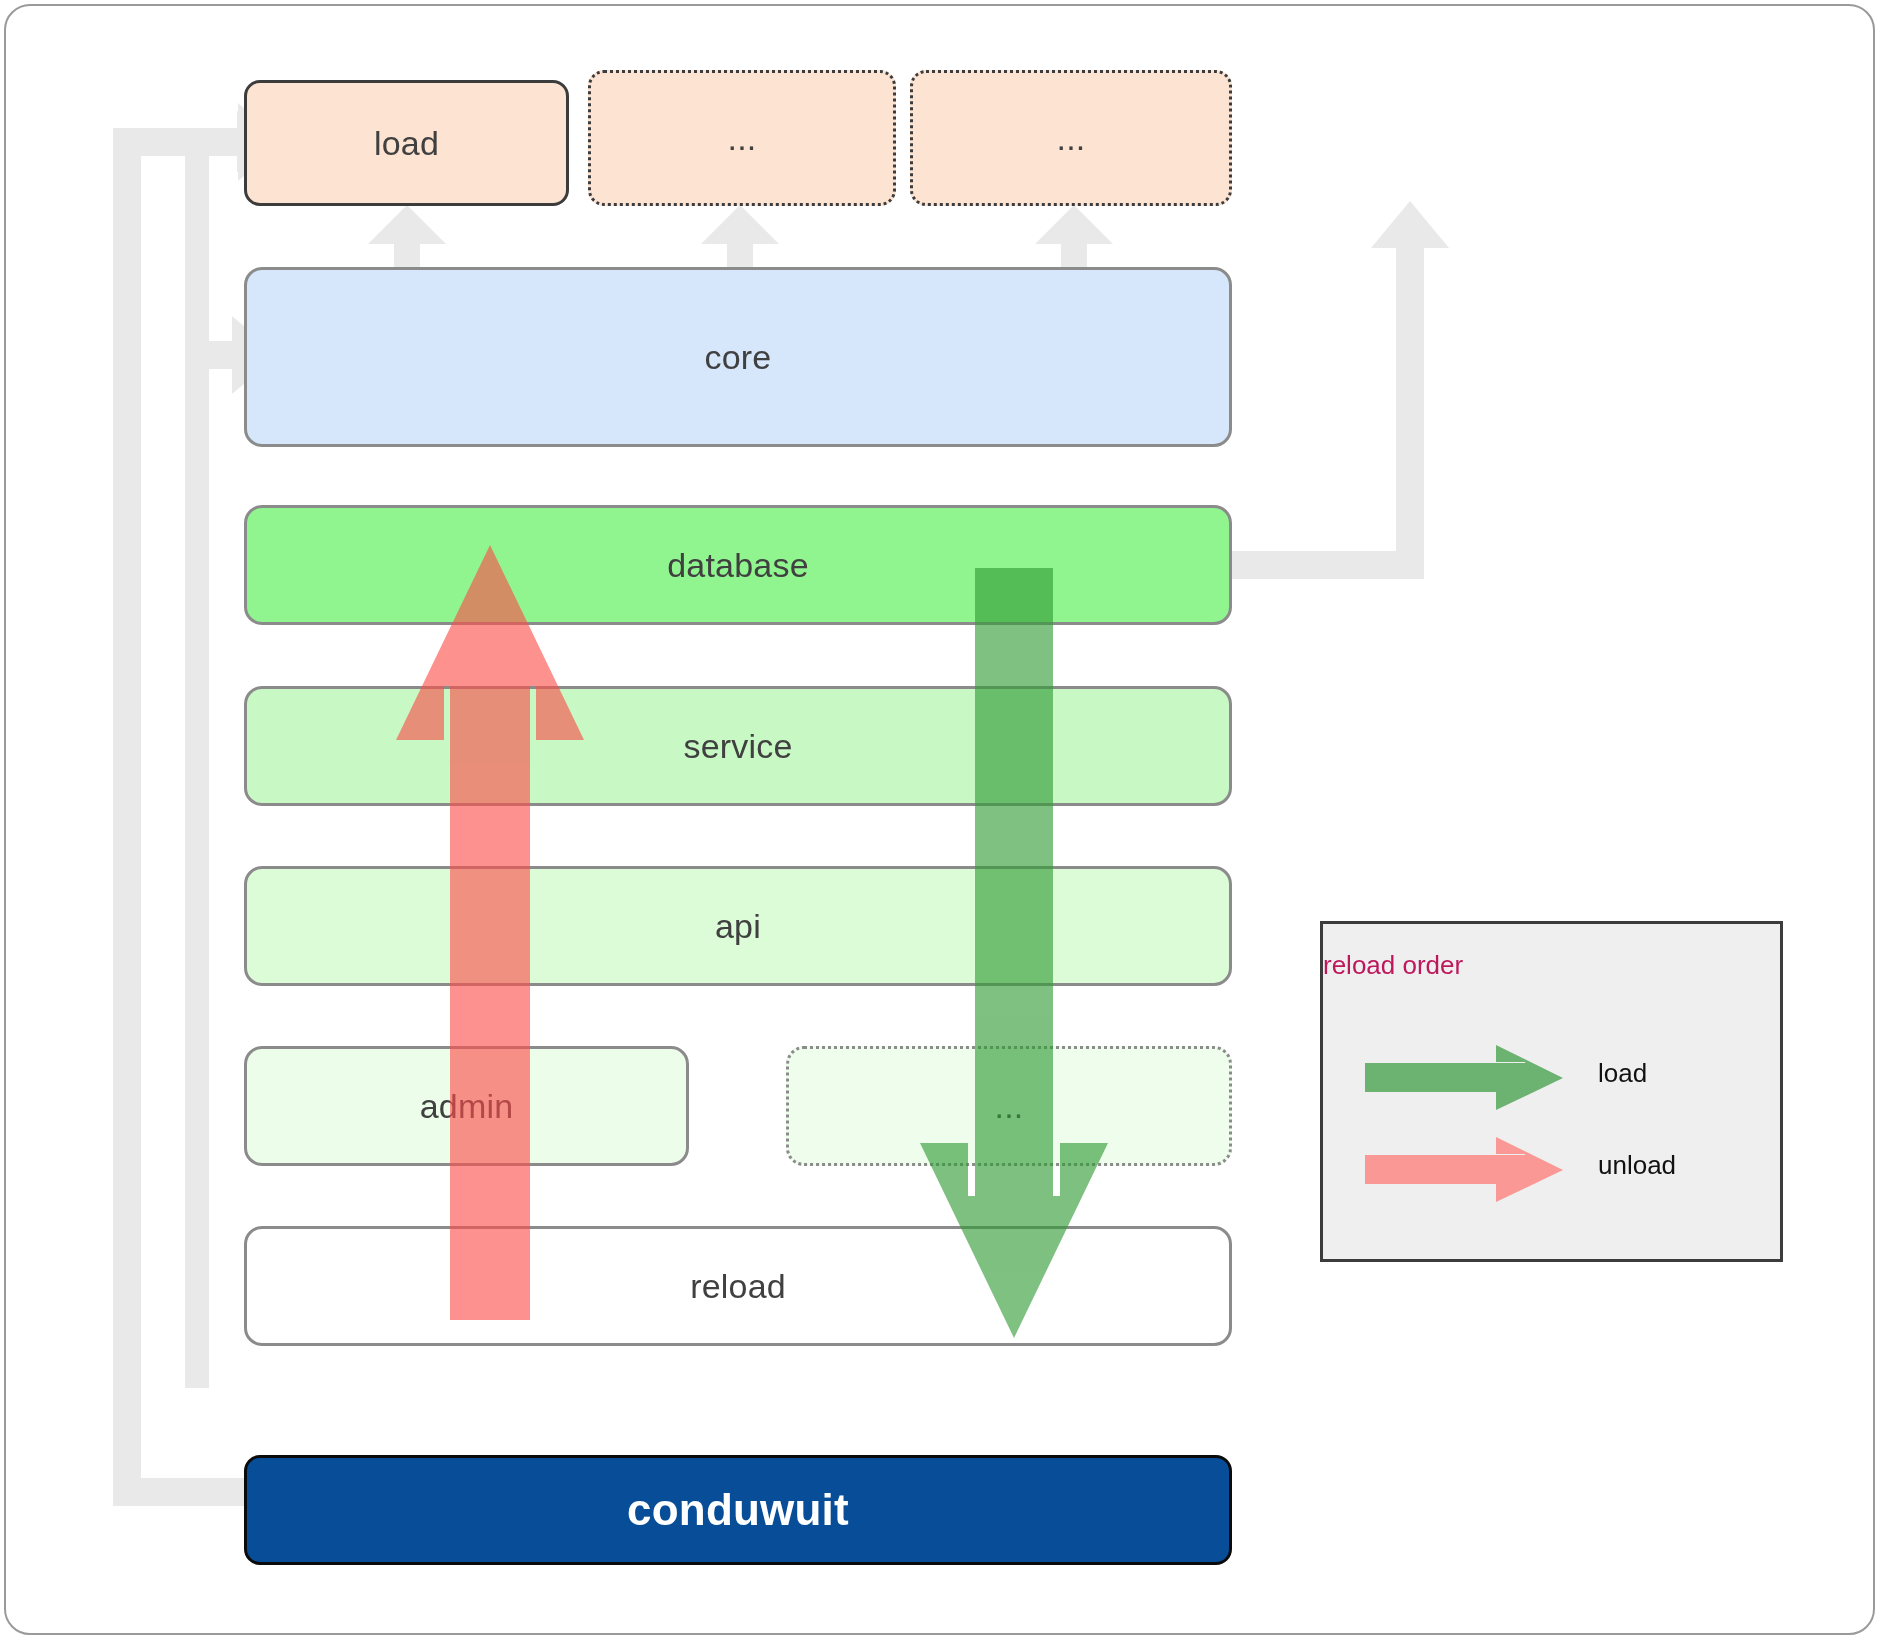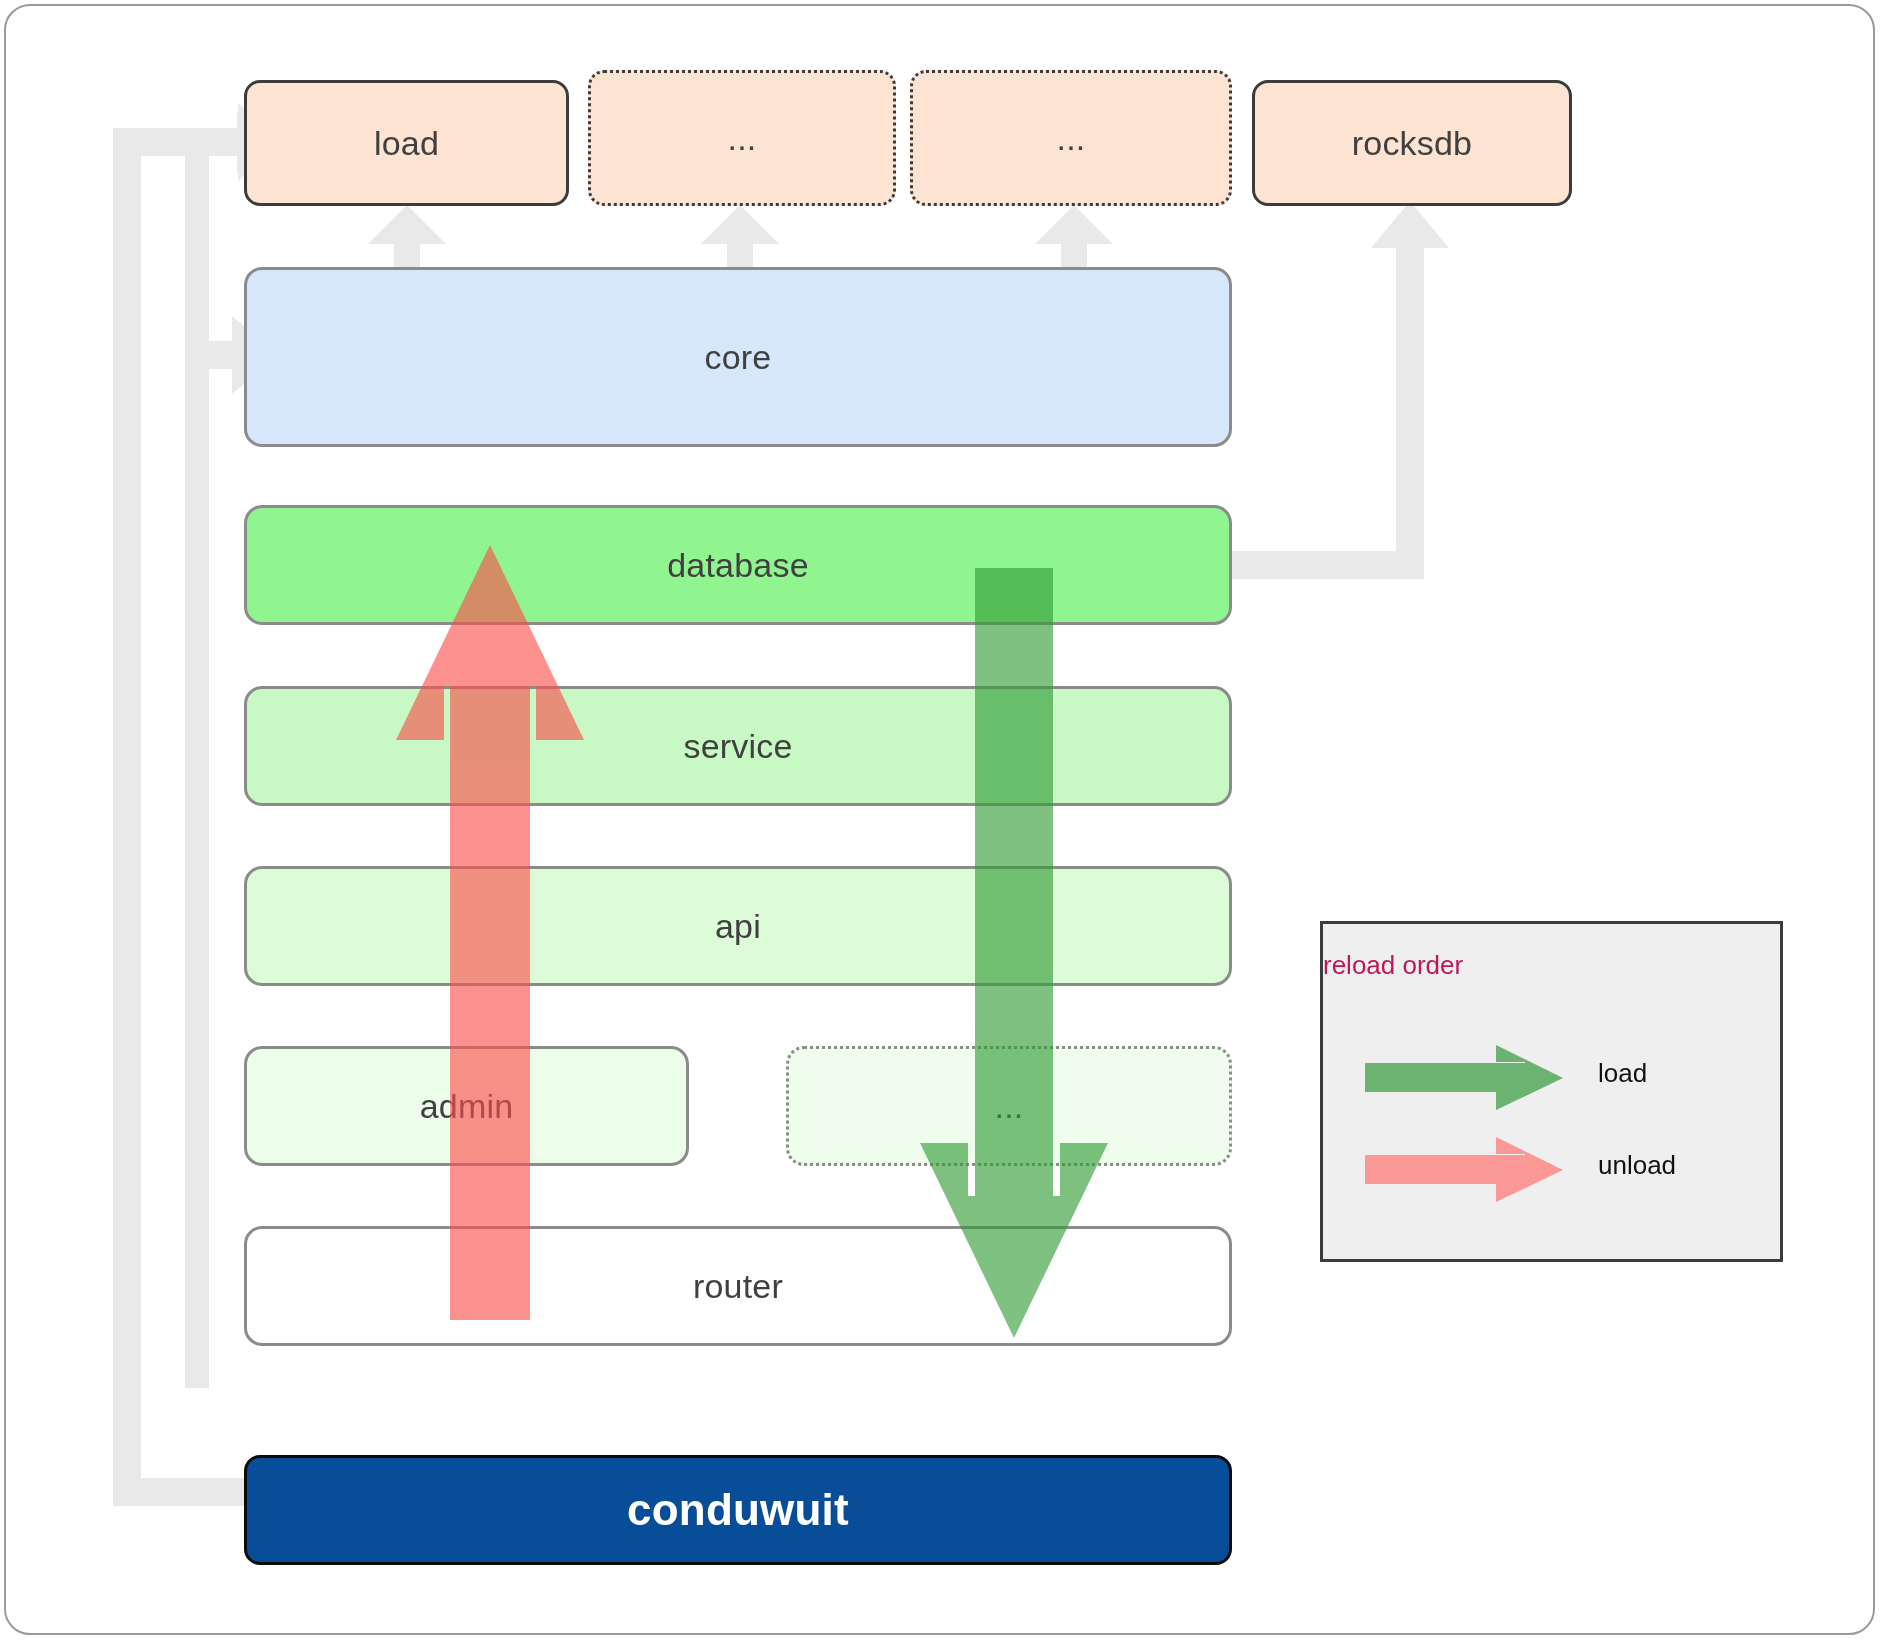--- a/index.html
+++ b/index.html
@@ -144,23 +144,20 @@
   </div>
 
   <div class="node dep dotted" style="left:588px; top:70px; width:308px; height:136px;">
     <span>...</span>
   </div>
 
   <div class="node dep dotted" style="left:910px; top:70px; width:322px; height:136px;">
     <span>...</span>
   </div>
 
-  <div class="node dep" style="left:1252px; top:80px; width:320px; height:126px;">
-    <span>rocksdb</span>
-  </div>
 
   <div class="node layer c-database" style="left:244px; top:505px; width:988px; height:120px;">
     <span>database</span>
   </div>
 
   <div class="node layer c-core" style="left:244px; top:267px; width:988px; height:180px;">
     <span>core</span>
   </div>
 
   <div class="node layer c-service" style="left:244px; top:686px; width:988px; height:120px;">
@@ -173,21 +170,21 @@
 
   <div class="node layer c-admin" style="left:244px; top:1046px; width:445px; height:120px;">
     <span>admin</span>
   </div>
 
   <div class="node layer dotted c-dots" style="left:786px; top:1046px; width:446px; height:120px;">
     <span>...</span>
   </div>
 
   <div class="node layer c-router" style="left:244px; top:1226px; width:988px; height:120px;">
-    <span>router</span>
+    <span>reload</span>
   </div>
 
   <div class="node app" style="left:244px; top:1455px; width:988px; height:110px;">
     <span>conduwuit</span>
   </div>
 
   <svg class="overlay arrows-top" viewBox="0 0 1883 1643" xmlns="http://www.w3.org/2000/svg">
 
     <g opacity="0.62">
       <rect x="450" y="650" width="80" height="670" fill="#fb4e4a"></rect>

